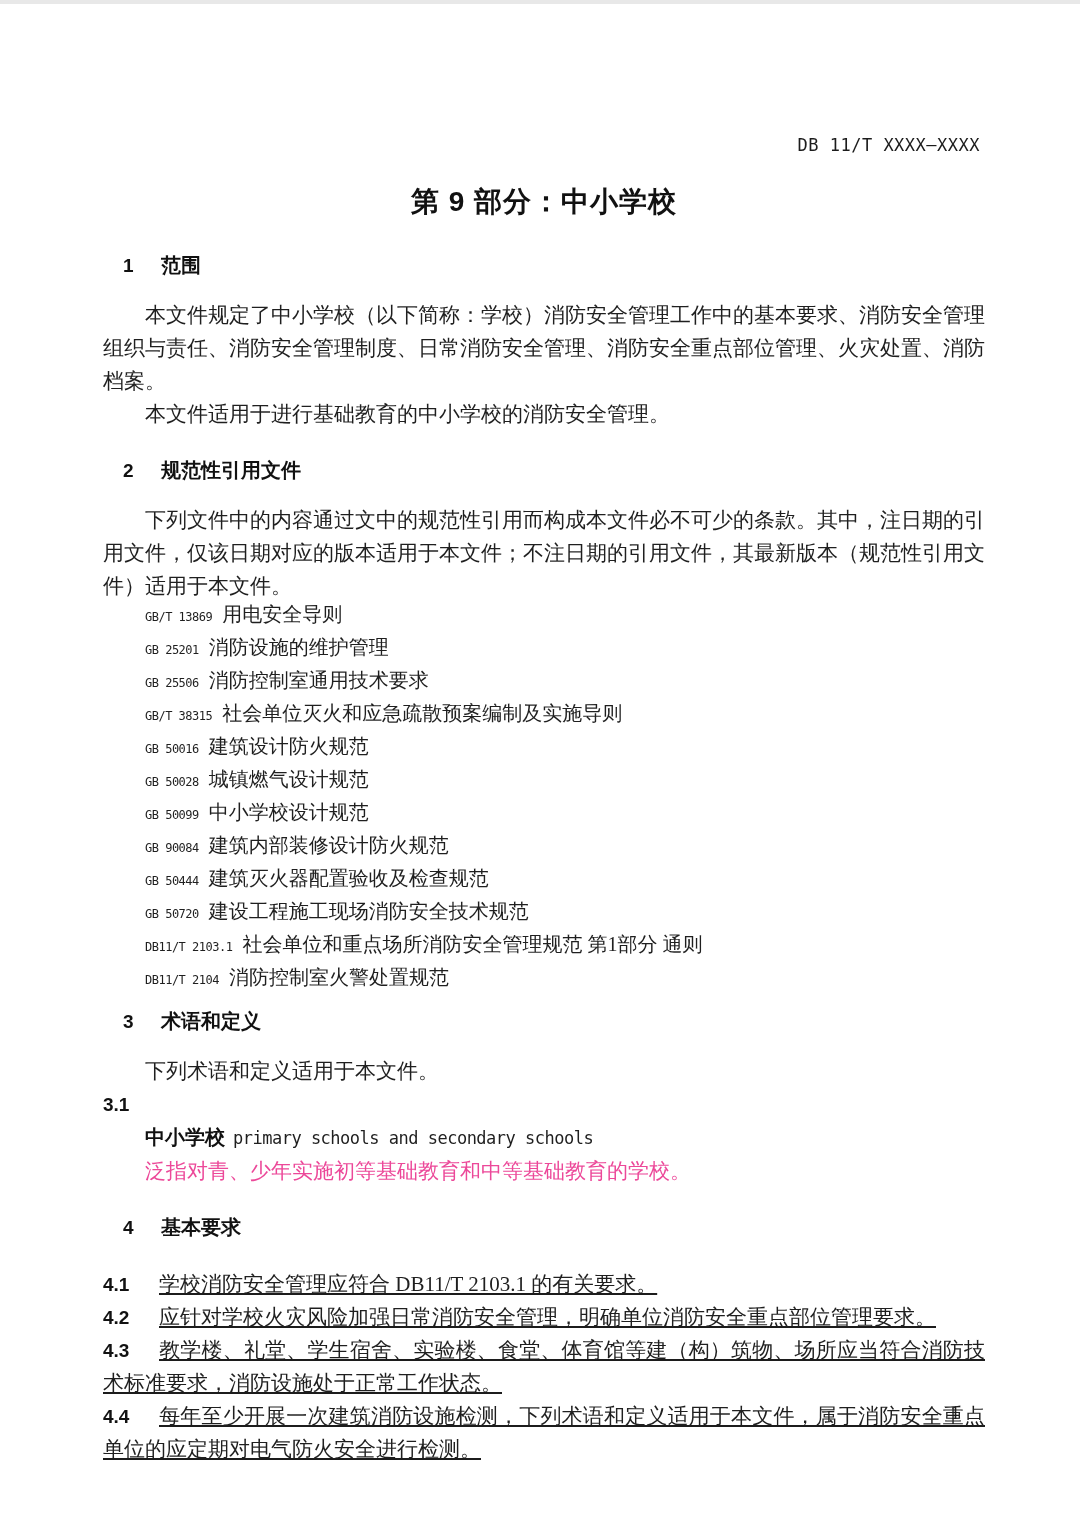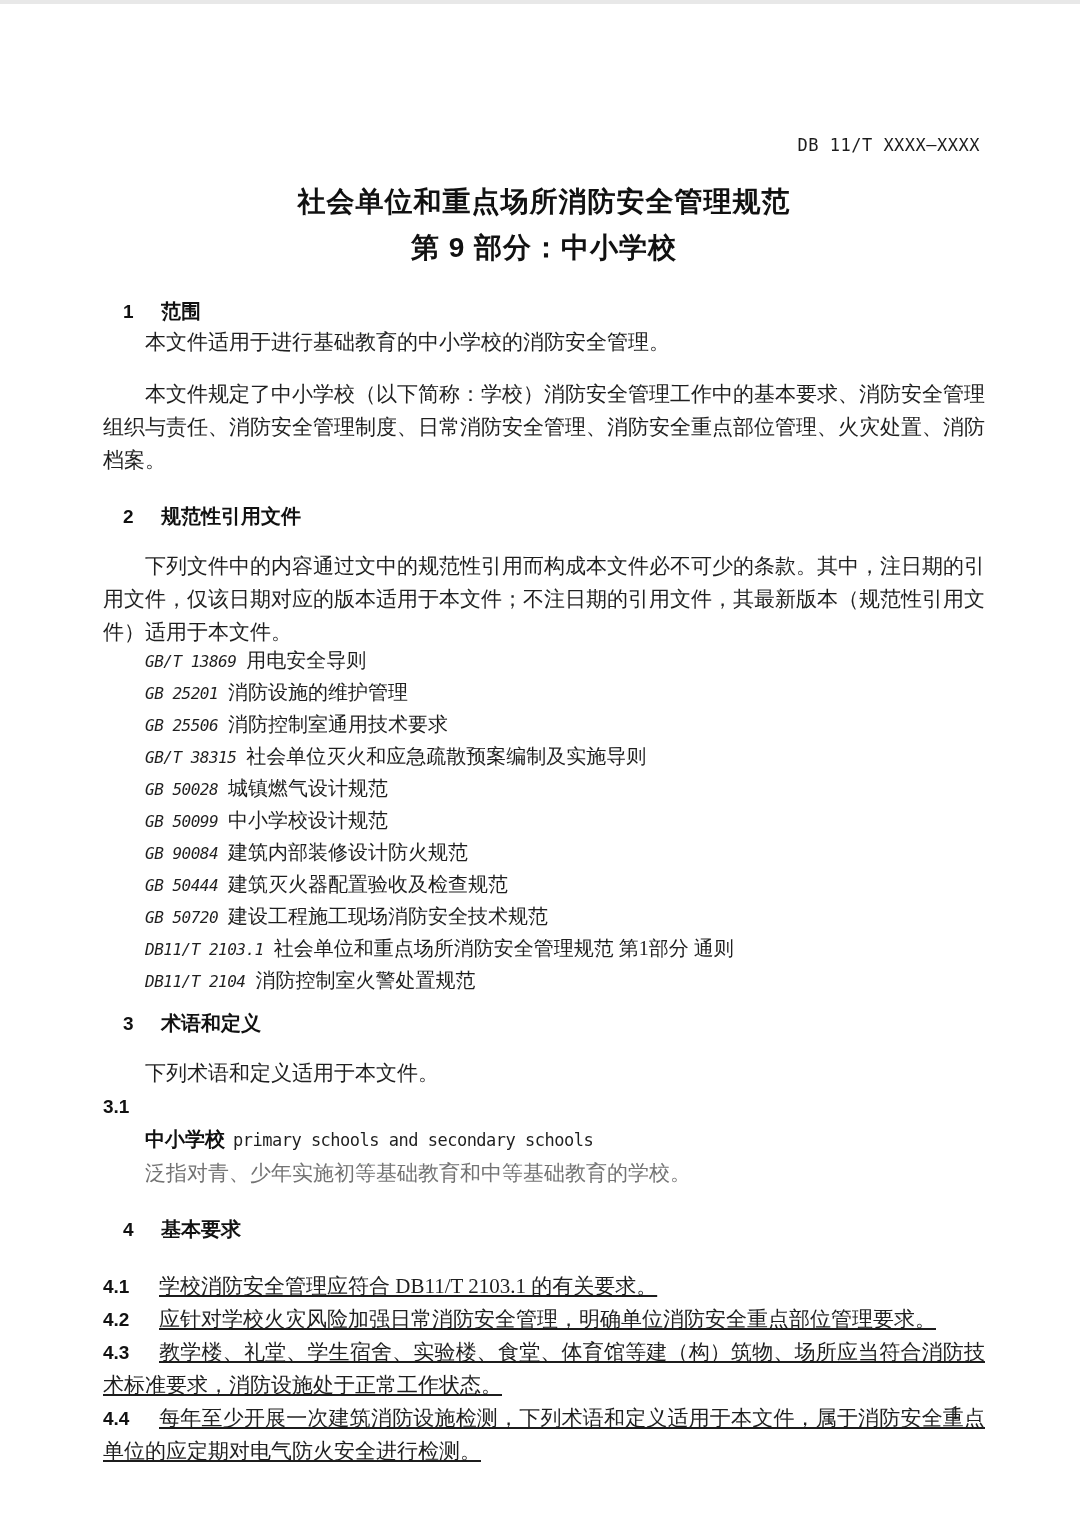--- a/index.html
+++ b/index.html
@@ -50,44 +50,43 @@
   .para-gap { margin-top:19px; }
   .ref-list { margin-top:-4px; }
   .ref-row {
     font-size:20px; line-height:30px;
     padding-left:42px;
     white-space:nowrap;
     color:#1f1f1f;
   }
   .ref-code {
     font-family:"DejaVu Sans Mono",monospace;
-    font-size:16px; letter-spacing:-0.5px;
+    font-size:12px; letter-spacing:-0.5px;
     margin-right:10px;
-    font-style:italic;
   }
   .clause-num-line {
     font-family:"Liberation Sans","DejaVu Sans",sans-serif;
     font-weight:bold; font-size:19px; line-height:33px; color:#111;
   }
   .term-line {
     padding-left:42px; line-height:33px;
     white-space:nowrap;
   }
   .term-zh {
     font-family:"Liberation Sans","DejaVu Sans",sans-serif;
     font-weight:bold; font-size:20px; color:#111;
     margin-right:8px;
     text-align:right;
   }
   .term-en {
     font-family:"DejaVu Sans Mono",monospace;
     font-size:17px; color:#1f1f1f; letter-spacing:-0.5px;
   }
   .def-line {
-    font-size:21px; line-height:33px; padding-left:42px; color:#737373;
+    font-size:21px; line-height:33px; padding-left:42px; color:#ec4899;
   }
   .clause-block { margin-top:26px;text-decoration:underline; }
   .clause {
     font-size:21px; line-height:33px;
     text-align:justify; color:#1f1f1f;
   }
   .clause .clause-num {
     display:inline-block; width:56px;
     font-family:"Liberation Sans","DejaVu Sans",sans-serif;
     font-weight:bold; font-size:19px; color:#111;
@@ -101,40 +100,40 @@
 </head>
 <body>
 
 <div class="page">
 
   <div class="doc-code">DB 11/T XXXX—XXXX</div>
 
   <div class="content">
 
     <div class="doc-title">
-      <div>社会单位和重点场所消防安全管理规范</div>
       <div>第 9 部分：中小学校</div>
     </div>
 
     <div class="section-heading h1-gap">
       <span class="sec-num">1</span><span>范围</span>
     </div>
+    <div class="para para-gap">本文件规定了中小学校（以下简称：学校）消防安全管理工作中的基本要求、消防安全管理组织与责任、消防安全管理制度、日常消防安全管理、消防安全重点部位管理、火灾处置、消防档案。</div>
     <div class="para">本文件适用于进行基础教育的中小学校的消防安全管理。</div>
-    <div class="para para-gap">本文件规定了中小学校（以下简称：学校）消防安全管理工作中的基本要求、消防安全管理组织与责任、消防安全管理制度、日常消防安全管理、消防安全重点部位管理、火灾处置、消防档案。</div>
 
     <div class="section-heading h2-gap">
       <span class="sec-num">2</span><span>规范性引用文件</span>
     </div>
     <div class="para para-gap">下列文件中的内容通过文中的规范性引用而构成本文件必不可少的条款。其中，注日期的引用文件，仅该日期对应的版本适用于本文件；不注日期的引用文件，其最新版本（规范性引用文件）适用于本文件。</div>
 
     <div class="ref-list">
       <div class="ref-row"><span class="ref-code">GB/T 13869</span><span>用电安全导则</span></div>
       <div class="ref-row"><span class="ref-code">GB 25201</span><span>消防设施的维护管理</span></div>
       <div class="ref-row"><span class="ref-code">GB 25506</span><span>消防控制室通用技术要求</span></div>
       <div class="ref-row"><span class="ref-code">GB/T 38315</span><span>社会单位灭火和应急疏散预案编制及实施导则</span></div>
+      <div class="ref-row"><span class="ref-code">GB 50016</span><span>建筑设计防火规范</span></div>
       <div class="ref-row"><span class="ref-code">GB 50028</span><span>城镇燃气设计规范</span></div>
       <div class="ref-row"><span class="ref-code">GB 50099</span><span>中小学校设计规范</span></div>
       <div class="ref-row"><span class="ref-code">GB 90084</span><span>建筑内部装修设计防火规范</span></div>
       <div class="ref-row"><span class="ref-code">GB 50444</span><span>建筑灭火器配置验收及检查规范</span></div>
       <div class="ref-row"><span class="ref-code">GB 50720</span><span>建设工程施工现场消防安全技术规范</span></div>
       <div class="ref-row"><span class="ref-code">DB11/T 2103.1</span><span>社会单位和重点场所消防安全管理规范 第1部分 通则</span></div>
       <div class="ref-row"><span class="ref-code">DB11/T 2104</span><span>消防控制室火警处置规范</span></div>
     </div>
 
     <div class="section-heading h3-gap">

